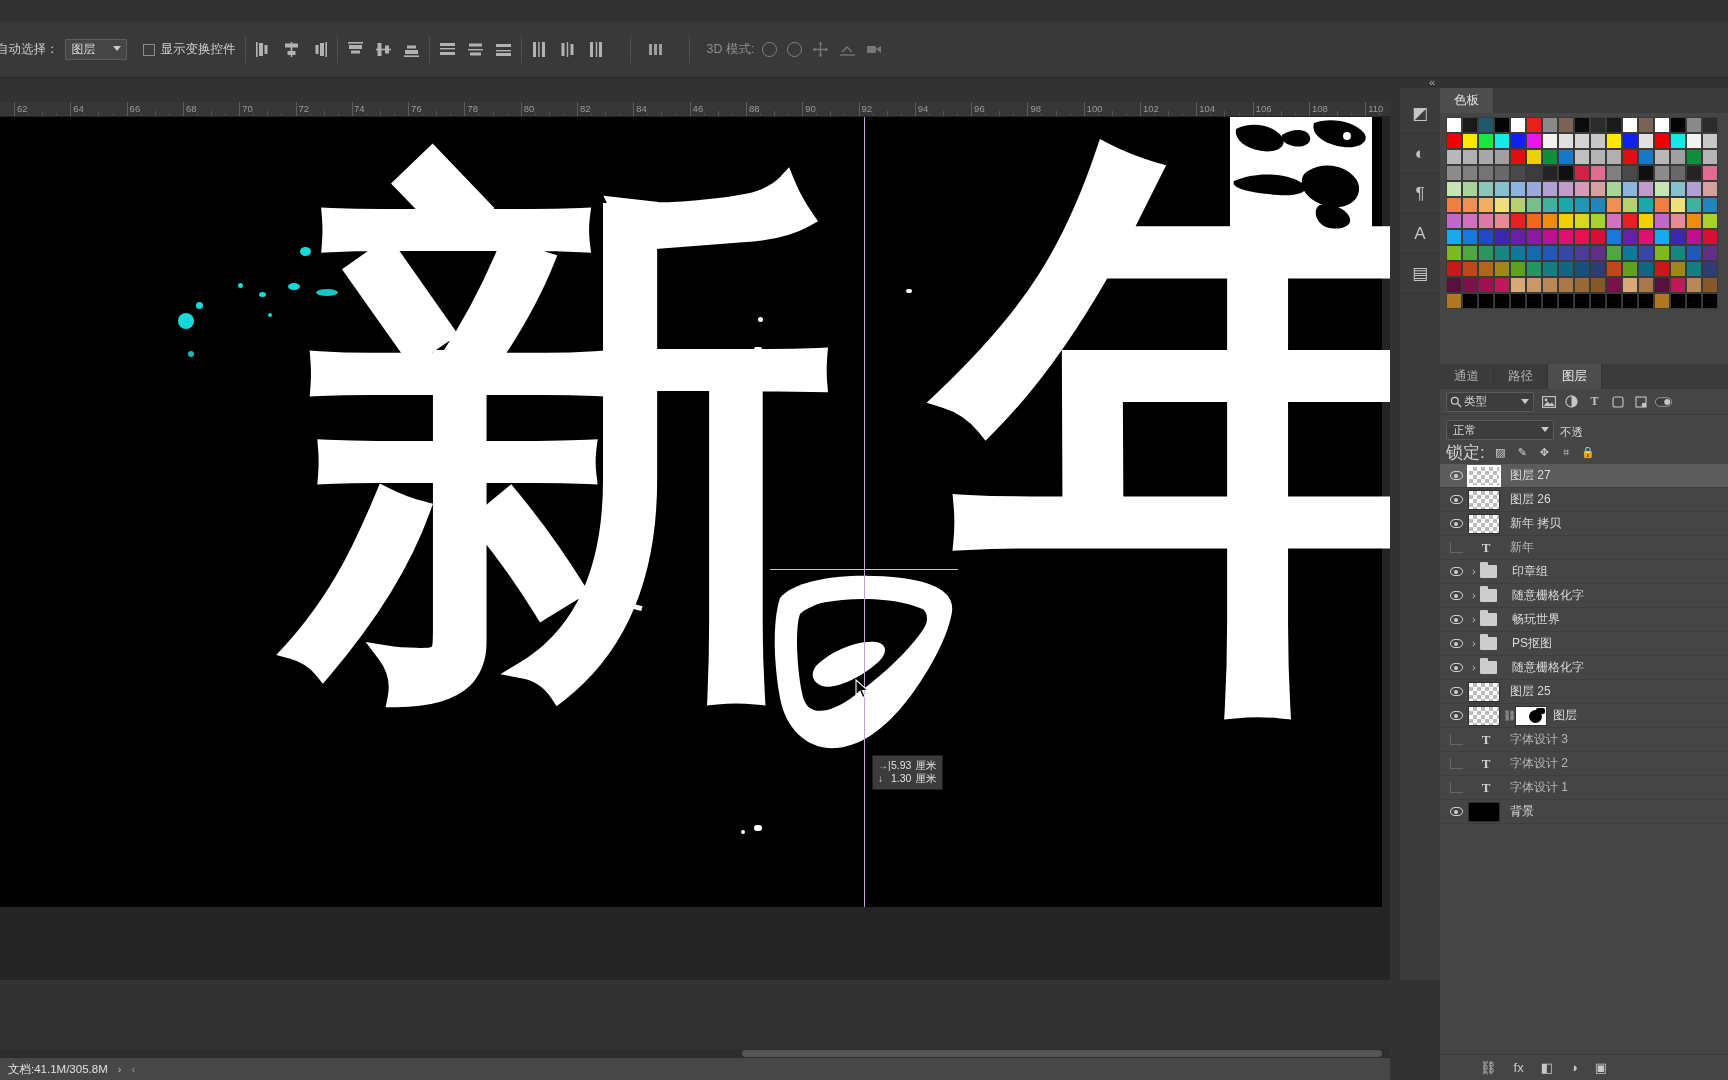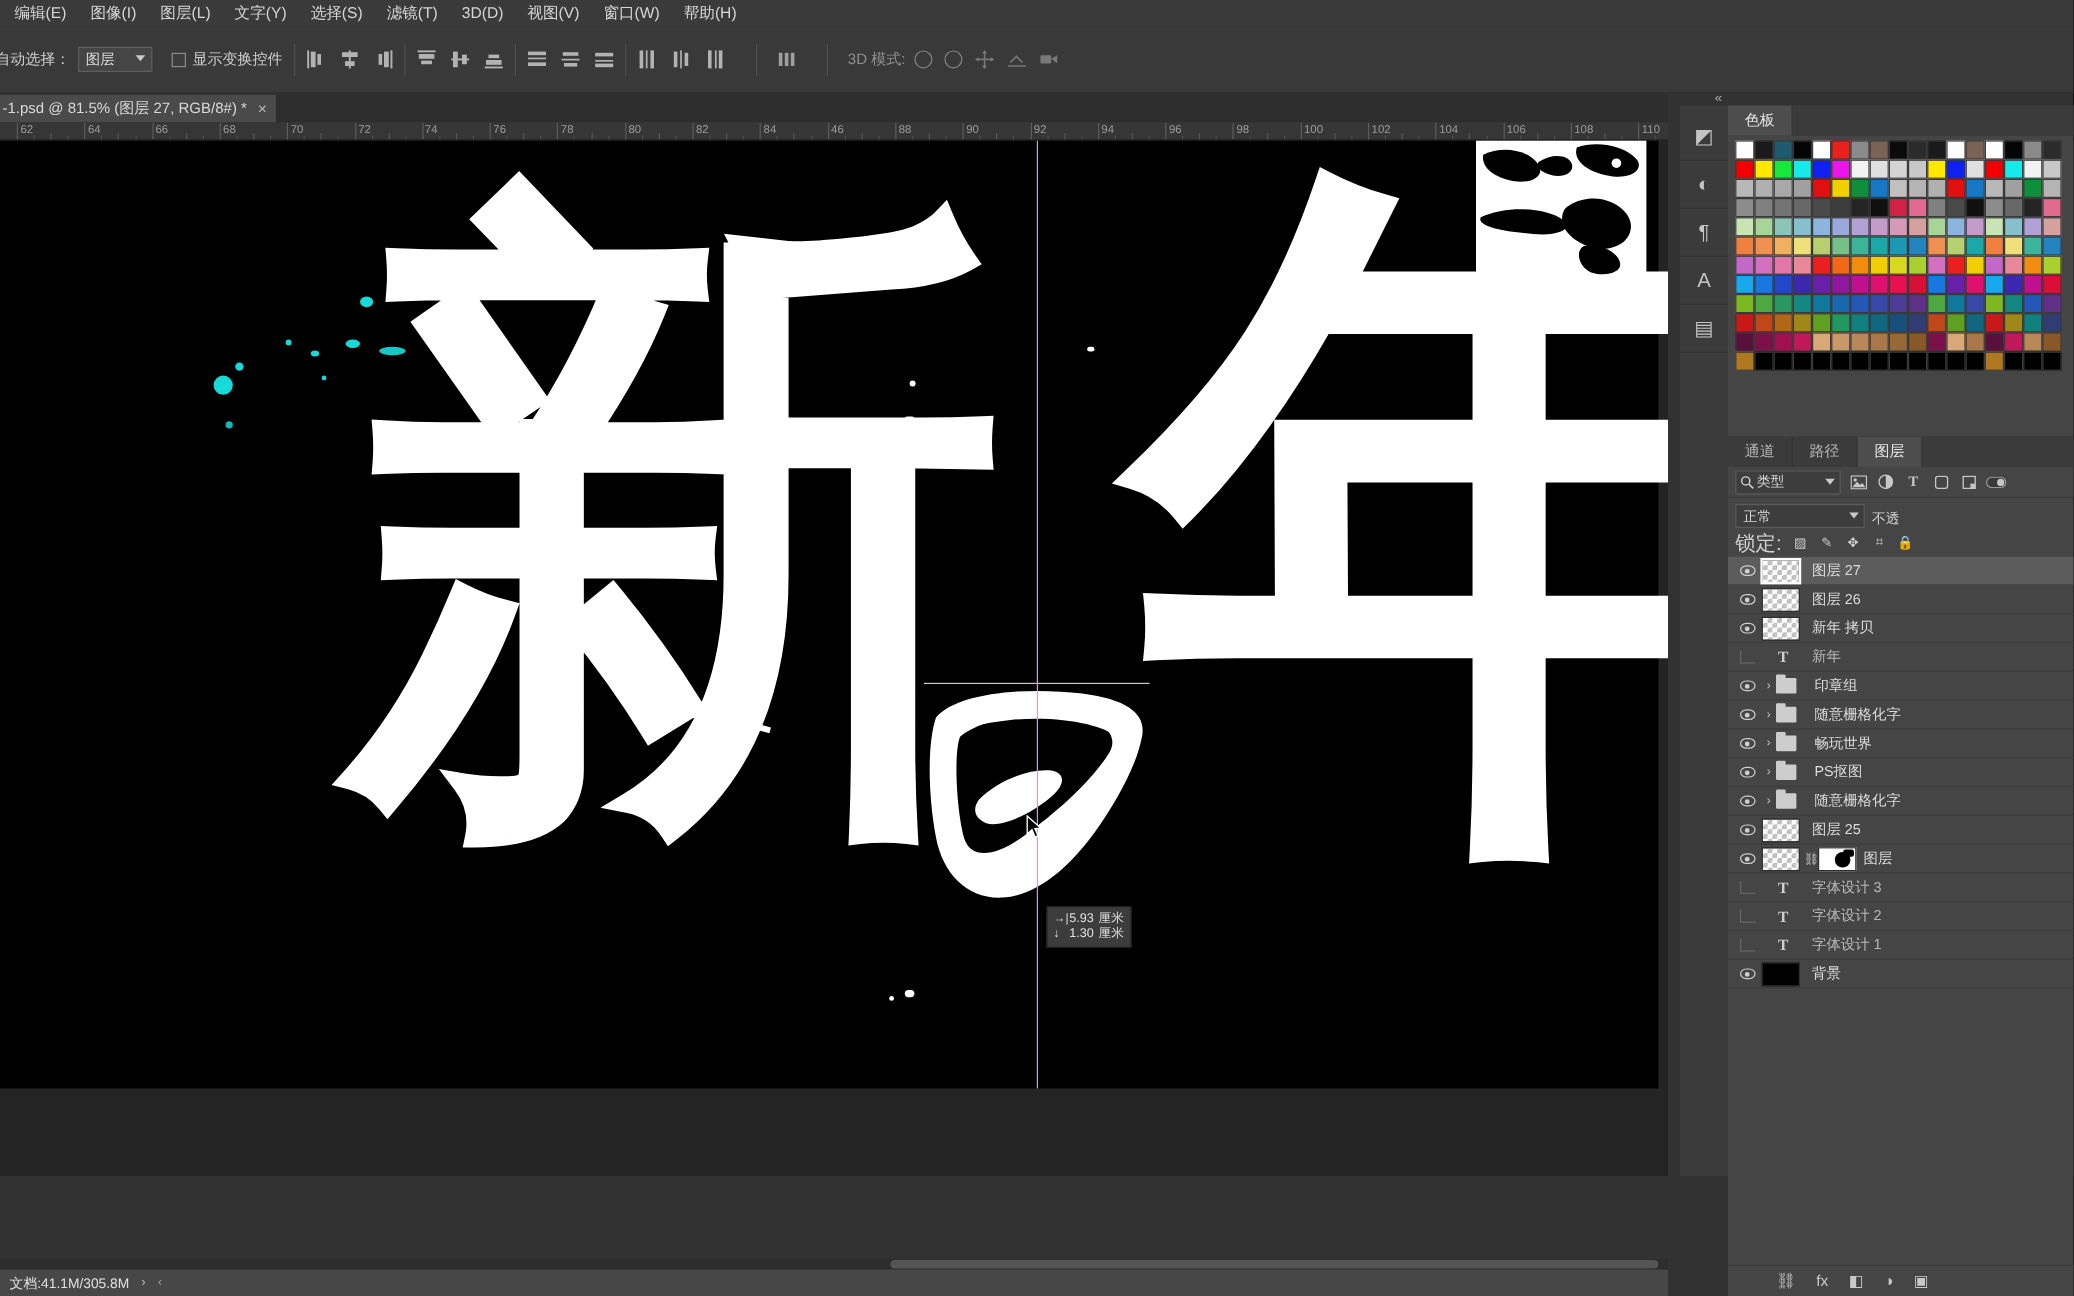--- a/index.html
+++ b/index.html
@@ -201,32 +201,20 @@
     position: absolute; left: 0; bottom: 0; width: 288px; height: 26px; background: #454545;
     display: flex; align-items: center; padding-left: 40px; gap: 17px; border-top: 1px solid #3a3a3a;
   }
   .foot-ico { color: #c8c8c8; font-size: 13px; }
 </style>
 </head>
 <body>
 
 <div id="app">
 
-  <div class="menubar" id="menubar">
-      <div class="menu-item">编辑(E)</div>
-      <div class="menu-item">图像(I)</div>
-      <div class="menu-item">图层(L)</div>
-      <div class="menu-item">文字(Y)</div>
-      <div class="menu-item">选择(S)</div>
-      <div class="menu-item">滤镜(T)</div>
-      <div class="menu-item">3D(D)</div>
-      <div class="menu-item">视图(V)</div>
-      <div class="menu-item">窗口(W)</div>
-      <div class="menu-item">帮助(H)</div>
-    </div>
 
   <div class="optbar">
     <div class="opt-label">自动选择：</div>
     <div class="opt-select">
       <span>图层</span>
       <span class="chev"></span>
     </div>
     <div class="chk-wrap">
       <div class="chk-box"></div>
       <div class="chk-label">显示变换控件</div>
@@ -322,26 +310,20 @@
           <path d="M3 11l5-5 5 5" stroke="#b5b5b5" stroke-width="1.3" fill="none"></path>
           <path d="M1 14h15" stroke="#b5b5b5" stroke-width="1.3"></path>
         </svg>
       <svg class="align-ico" viewBox="0 0 17 17">
           <rect x="1" y="5" width="9" height="7" rx="1" fill="#b5b5b5"></rect>
           <path d="M10 8l5-3v7z" fill="#b5b5b5"></path>
         </svg>
     </div>
   </div>
 
-  <div class="tabstrip">
-    <div class="doc-tab">
-      <span>-1.psd @ 81.5% (图层 27, RGB/8#) *</span>
-      <span class="tab-close">×</span>
-    </div>
-  </div>
 
   <div class="ruler-h" id="ruler-h">
       <div class="rtick" style="left: 14px;"></div>
       <div class="rlabel" style="left: 17px;">62</div>
       <div class="rtick minor" style="left: 28.075px;"></div>
       <div class="rtick mid" style="left: 42.15px;"></div>
       <div class="rtick minor" style="left: 56.225px;"></div>
       <div class="rtick" style="left: 70.3px;"></div>
       <div class="rlabel" style="left: 73.3px;">64</div>
       <div class="rtick minor" style="left: 84.375px;"></div>

